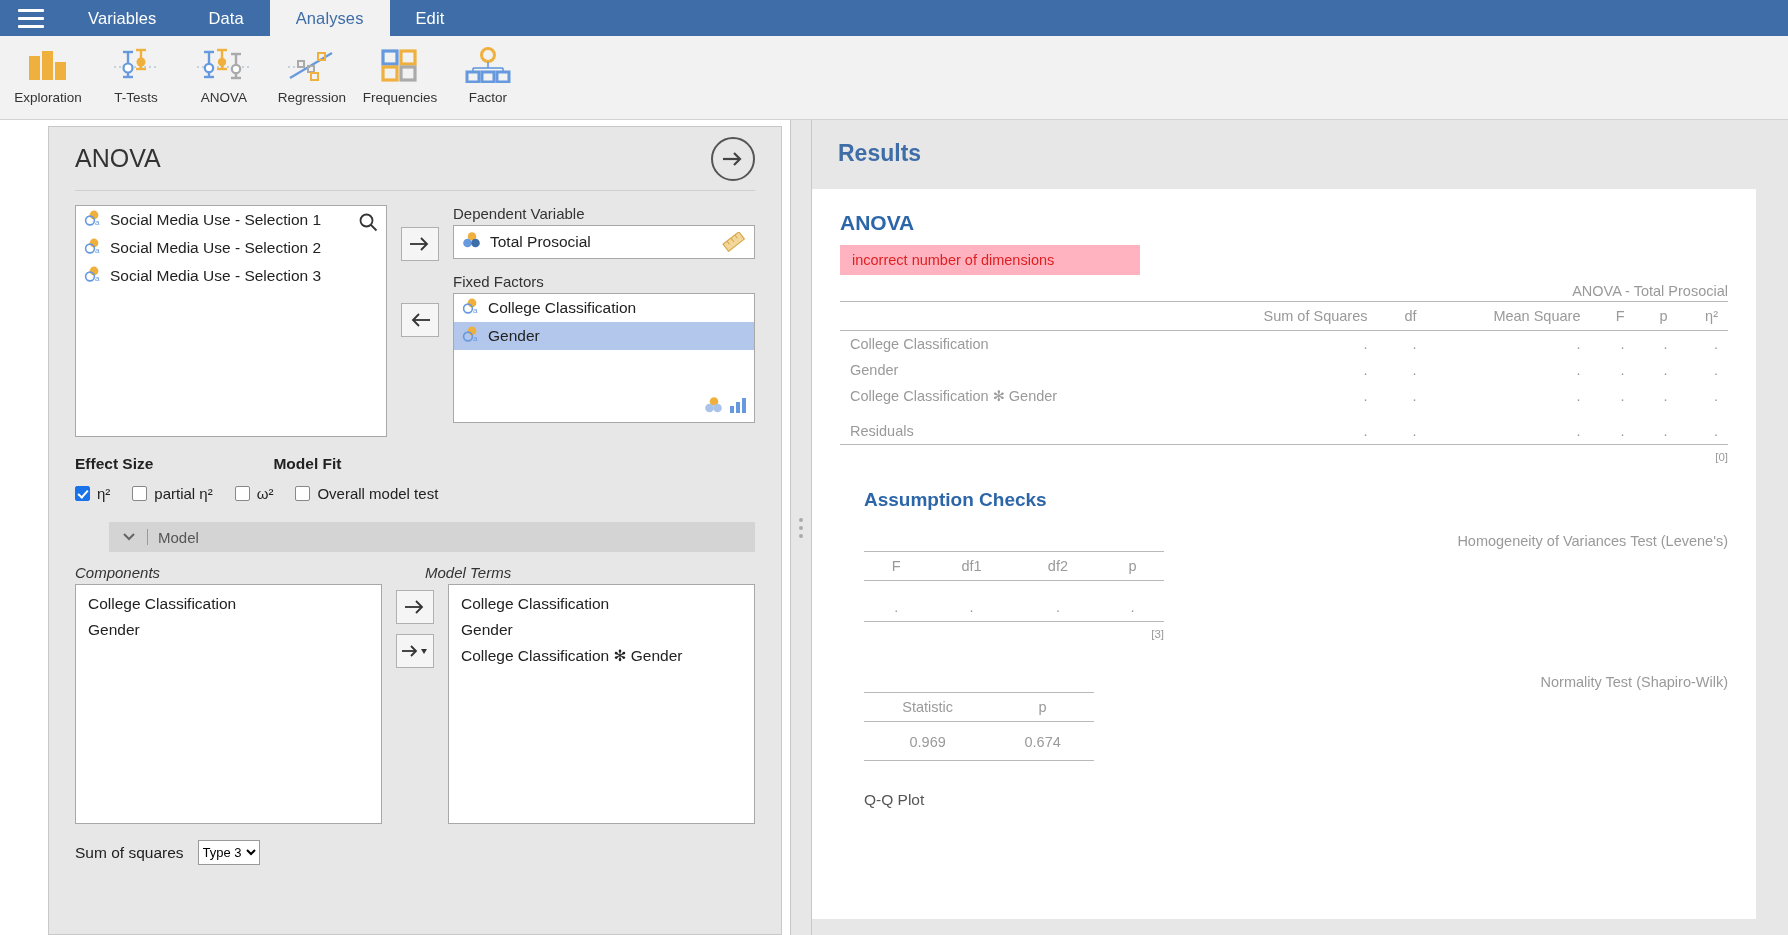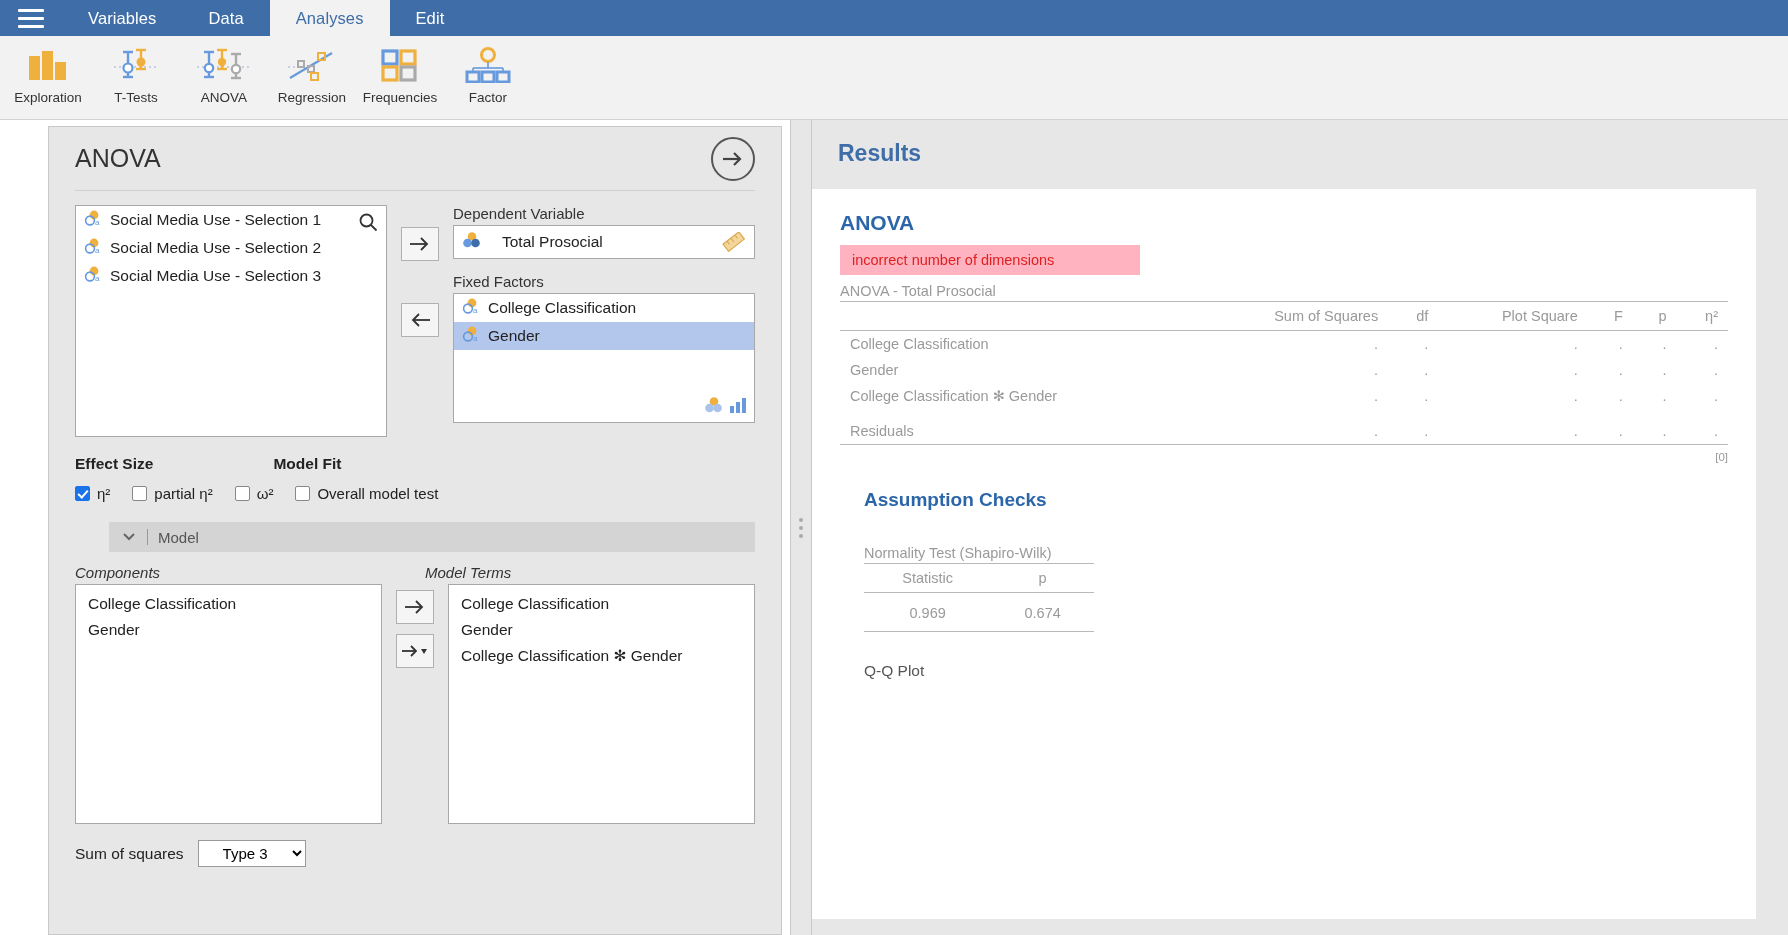--- a/index.html
+++ b/index.html
@@ -115,22 +115,22 @@
   .model-row { display: flex; gap: 14px; padding-top: 10px; }
   .modelbox {
     width: 312px; height: 240px; background: #fff;
     border: 1px solid #a8a8a8; padding: 6px 0; overflow: hidden;
   }
   .modelitem { padding: 4px 12px; font-size: 15.5px; color: #222; cursor: pointer; }
 
   .ss-row { display: flex; align-items: center; gap: 14px; padding-top: 16px; }
   .ss-label { font-size: 15.5px; color: #222; }
   select.ss-select {
-    font-family: "Liberation Sans", sans-serif; font-size: 15px;
-    padding: 3px 20px; border: 1px solid #9a9a9a; background: #fff; cursor: pointer;
+    font-family: "Liberation Sans", sans-serif; font-size: 13px;
+    padding: 3px 0; border: 1px solid #9a9a9a; background: #fff; cursor: pointer;
   }
 
   
   .splitter {
     width: 22px; background: #e7e7e7; border-left: 1px solid #c8c8c8;
     border-right: 1px solid #c8c8c8;
     display: flex; align-items: center; justify-content: center; cursor: col-resize;
   }
   .splitter .dots { display: flex; flex-direction: column; gap: 4px; }
   .splitter .dots i { width: 4px; height: 4px; border-radius: 50%; background: #aaa; display: block; }
@@ -139,21 +139,21 @@
   .results-pane { flex: 1; background: #e7e7e7; padding: 8px 0 0 0; position: relative; }
   .results-title { font-size: 23px; color: #3e6da8; font-weight: bold; padding: 12px 0 22px 26px; }
   .results-sheet { background: #fff; margin: 0 32px 0 0; height: 730px; padding: 22px 28px; overflow: hidden; }
 
   .res-h1 { font-size: 21px; color: #2d66a8; font-weight: bold; margin-bottom: 10px; }
   .res-h2 { font-size: 19px; color: #2d66a8; font-weight: bold; margin: 26px 0 18px 24px; }
   .errbanner {
     background: #ffb3c0; color: #e02020; font-size: 14.5px;
     padding: 7px 12px; width: 300px; margin-bottom: 4px;
   }
-  .tbl-caption { font-size: 14.5px; color: #9a9a9a; padding: 4px 0 2px 0; }
+  .tbl-caption { font-size: 14.5px; color: #9a9a9a; padding: 4px 0 2px 0; text-align: right; }
   table.jtable { border-collapse: collapse; width: 100%; }
   table.jtable th {
     font-weight: normal; font-size: 14.5px; color: #9a9a9a;
     padding: 6px 10px; text-align: right;
   }
   table.jtable th.first, table.jtable td.first { text-align: left; }
   table.jtable td { font-size: 14.5px; color: #9a9a9a; padding: 5px 10px; text-align: right; }
   .rule-top { border-top: 1px solid #b9b9b9; }
   .rule-bottom { border-bottom: 1px solid #b9b9b9; }
   .note { text-align: right; font-size: 11.5px; color: #9a9a9a; padding-top: 6px; }
@@ -350,21 +350,21 @@
             <svg width="22" height="16" viewBox="0 0 22 16">
               <line x1="21" y1="8" x2="4" y2="8" stroke="#333" stroke-width="1.8"></line>
               <polyline points="10,2 4,8 10,14" fill="none" stroke="#333" stroke-width="1.8"></polyline>
             </svg>
           </div>
         </div>
 
         <div class="right-fields">
           <div class="fieldlabel">Dependent Variable</div>
           <div class="dropbox single">
-            <span style="display:flex;align-items:center;gap:20px;padding-left:8px;">
+            <span style="display:flex;align-items:center;gap:8px;padding-left:8px;">
               <span>
                 <svg width="20" height="18" viewBox="0 0 20 18">
                   <circle cx="10" cy="5.5" r="4.3" fill="#efb03e"></circle>
                   <circle cx="5.5" cy="12" r="4.3" fill="#6699dd"></circle>
                   <circle cx="13.5" cy="12" r="4.3" fill="#3e6da8"></circle>
                 </svg>
               </span>
               <span style="font-size:15.5px;color:#222;">Total Prosocial</span>
             </span>
             <span style="position:absolute;right:8px;top:6px;">
@@ -524,21 +524,21 @@
       <div class="res-h1">ANOVA</div>
       <div class="errbanner">incorrect number of dimensions</div>
       <div class="tbl-caption">ANOVA - Total Prosocial</div>
 
       <table class="jtable">
         <thead>
           <tr class="rule-top rule-bottom">
             <th class="first"></th>
             <th>Sum of Squares</th>
             <th>df</th>
-            <th>Plot Square</th>
+            <th>Mean Square</th>
             <th>F</th>
             <th>p</th>
             <th>η²</th>
           </tr>
         </thead>
         <tbody>
           <tr>
             <td class="first">College Classification</td>
             <td>.</td>
             <td>.</td>
@@ -573,20 +573,42 @@
             <td style="padding-top:14px;">.</td>
             <td style="padding-top:14px;">.</td>
             <td style="padding-top:14px;">.</td>
           </tr>
         </tbody>
       </table>
       <div class="note">[0]</div>
 
       <div class="res-h2">Assumption Checks</div>
 
+      <div class="sub-block">
+        <div class="tbl-caption">Homogeneity of Variances Test (Levene's)</div>
+        <table class="small">
+          <thead>
+            <tr class="rule-top rule-bottom">
+              <th>F</th>
+              <th>df1</th>
+              <th>df2</th>
+              <th>p</th>
+            </tr>
+          </thead>
+          <tbody>
+            <tr class="rule-bottom">
+              <td style="padding-top:18px;">.</td>
+              <td style="padding-top:18px;">.</td>
+              <td style="padding-top:18px;">.</td>
+              <td style="padding-top:18px;">.</td>
+            </tr>
+          </tbody>
+        </table>
+        <div class="note" style="width:300px;">[3]</div>
+      </div>
 
       <div class="sub-block" style="margin-top:30px;">
         <div class="tbl-caption">Normality Test (Shapiro-Wilk)</div>
         <table class="small" style="width:230px;">
           <thead>
             <tr class="rule-top rule-bottom">
               <th>Statistic</th>
               <th>p</th>
             </tr>
           </thead>

